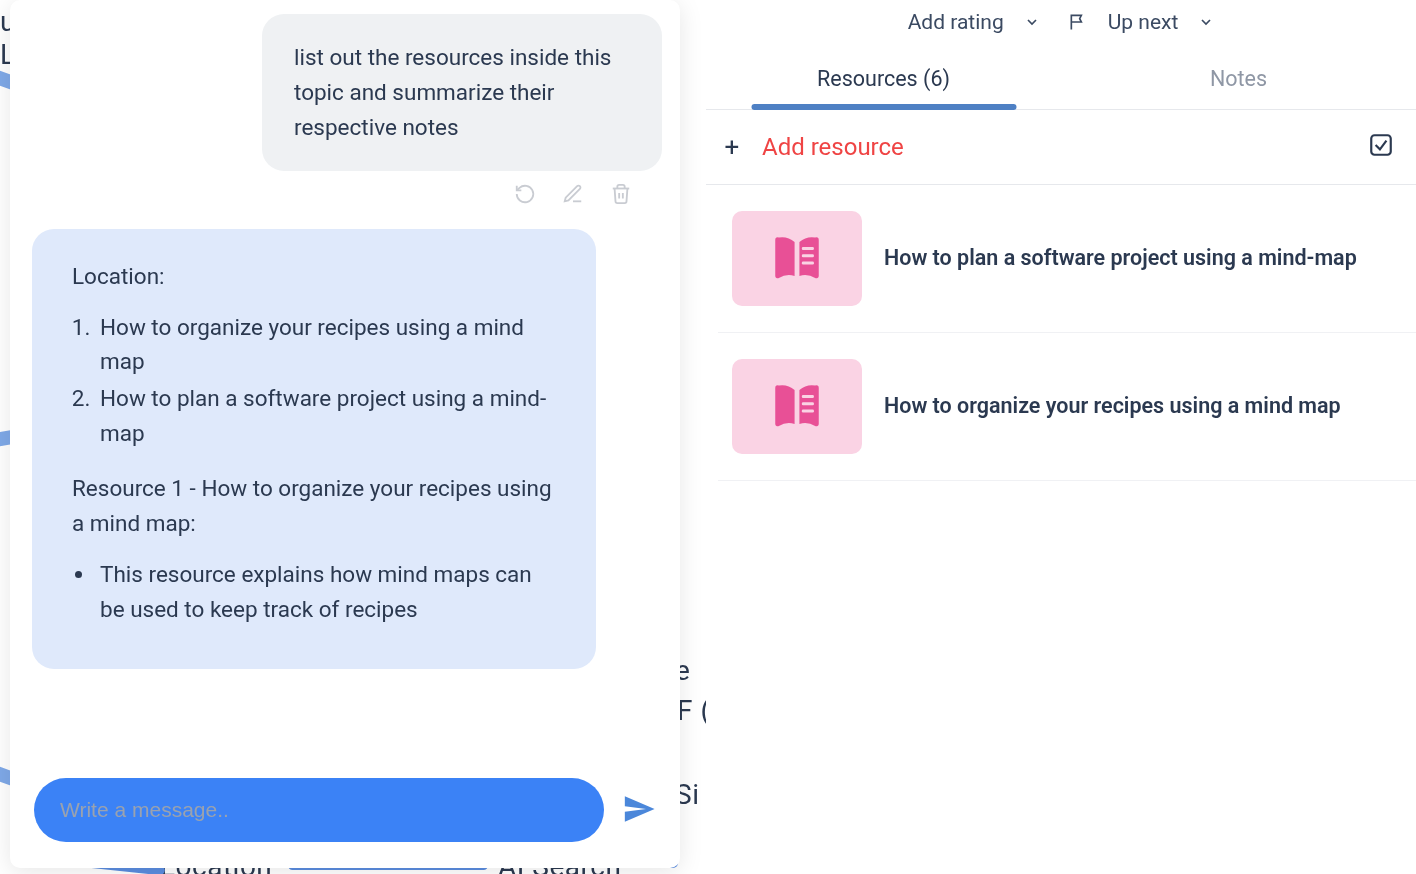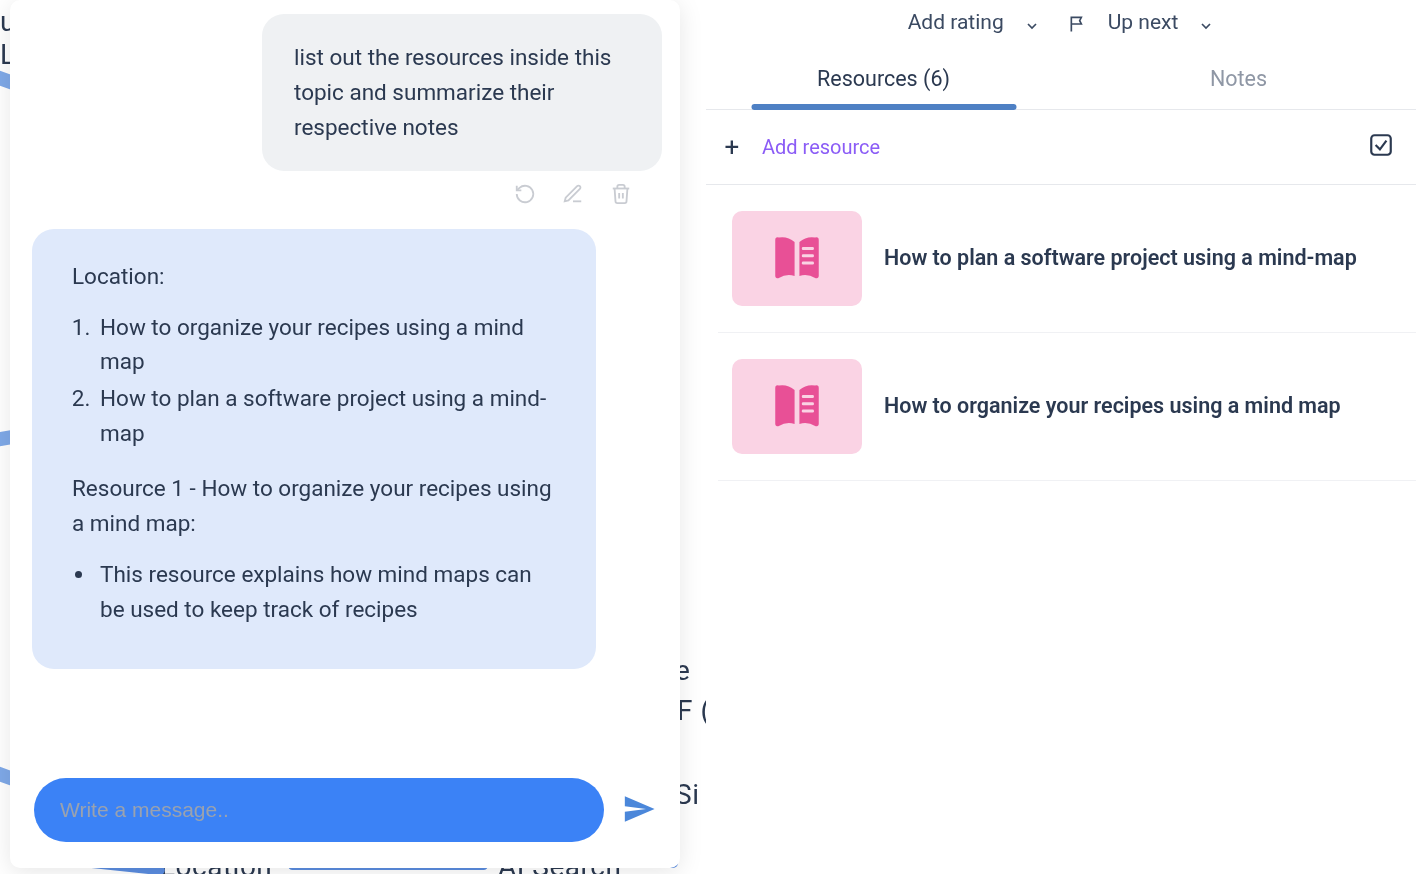--- a/index.html
+++ b/index.html
@@ -39,33 +39,33 @@
   .chat-fade { position: absolute; left: 0; right: 0; bottom: 120px; height: 40px; background: linear-gradient(to bottom, rgba(255,255,255,0), #fff); pointer-events: none; }
   .chat-input-row { display: flex; align-items: center; gap: 18px; padding: 22px 24px 26px 24px; }
   .chat-input { flex: 1; background: #3b82f6; border: none; border-radius: 32px; padding: 20px 26px; font-size: 21px; color: #2b3950; outline: none; }
   .chat-input::placeholder { color: #9aa2af; }
   .send-btn { background: none; border: none; cursor: pointer; color: #4b87da; }
   .send-btn svg { width: 34px; height: 34px; }
 
   
   .right-panel { position: absolute; right: 0; top: 0; width: 710px; height: 100%; background: #fff; z-index: 4; }
   .top-actions { display: flex; gap: 28px; justify-content: center; align-items: center; padding: 10px 0 14px 0; font-size: 21px; color: #3b4a62; }
-  .top-actions .action { display: flex; align-items: flex-end; gap: 20px; cursor: pointer; }
+  .top-actions .action { display: flex; align-items: center; gap: 20px; cursor: pointer; }
   .top-actions svg.chev { width: 16px; height: 16px; }
   .top-actions svg.flag { width: 20px; height: 20px; }
 
   .tabs { display: flex; border-bottom: 1px solid #e6e8ec; }
   .tab { flex: 1; text-align: center; padding: 18px 0 18px 0; font-size: 21.5px; color: #8f97a5; cursor: pointer; position: relative; }
   .tab.active { color: #2b3950; }
   .tab.active::after { content: ""; position: absolute; left: 50%; transform: translateX(-50%); bottom: -1px; width: 265px; height: 6px; border-radius: 3px; background: #4e80c4; }
 
   .add-row { display: flex; align-items: center; justify-content: space-between; padding: 22px 22px 22px 14px; border-bottom: 1px solid #e6e8ec; }
   .add-left { display: flex; align-items: center; gap: 18px; cursor: pointer; }
   .add-left .plus { font-size: 26px; line-height: 1; color: #2b3950; width: 24px; text-align: center; }
-  .add-left span.lbl { font-size: 20px; color: #8b5cf6; }
+  .add-left span.lbl { font-size: 24px; color: #ef4444; }
   .checkbox-icon svg { width: 26px; height: 26px; }
 
   .resource-list { padding: 0 0 0 12px; }
   .resource-item { display: flex; align-items: center; gap: 22px; padding: 26px 14px 26px 14px; border-bottom: 1px solid #f0f1f4; cursor: pointer; }
   .resource-thumb { width: 130px; height: 95px; background: #fad3e4; border-radius: 10px; display: flex; align-items: center; justify-content: center; flex-shrink: 0; }
   .resource-thumb svg { width: 58px; height: 58px; color: #e85096; }
   .resource-title { font-size: 21.5px; font-weight: 600; color: #2b3950; line-height: 1.4; }
 </style>
 </head>
 <body>

